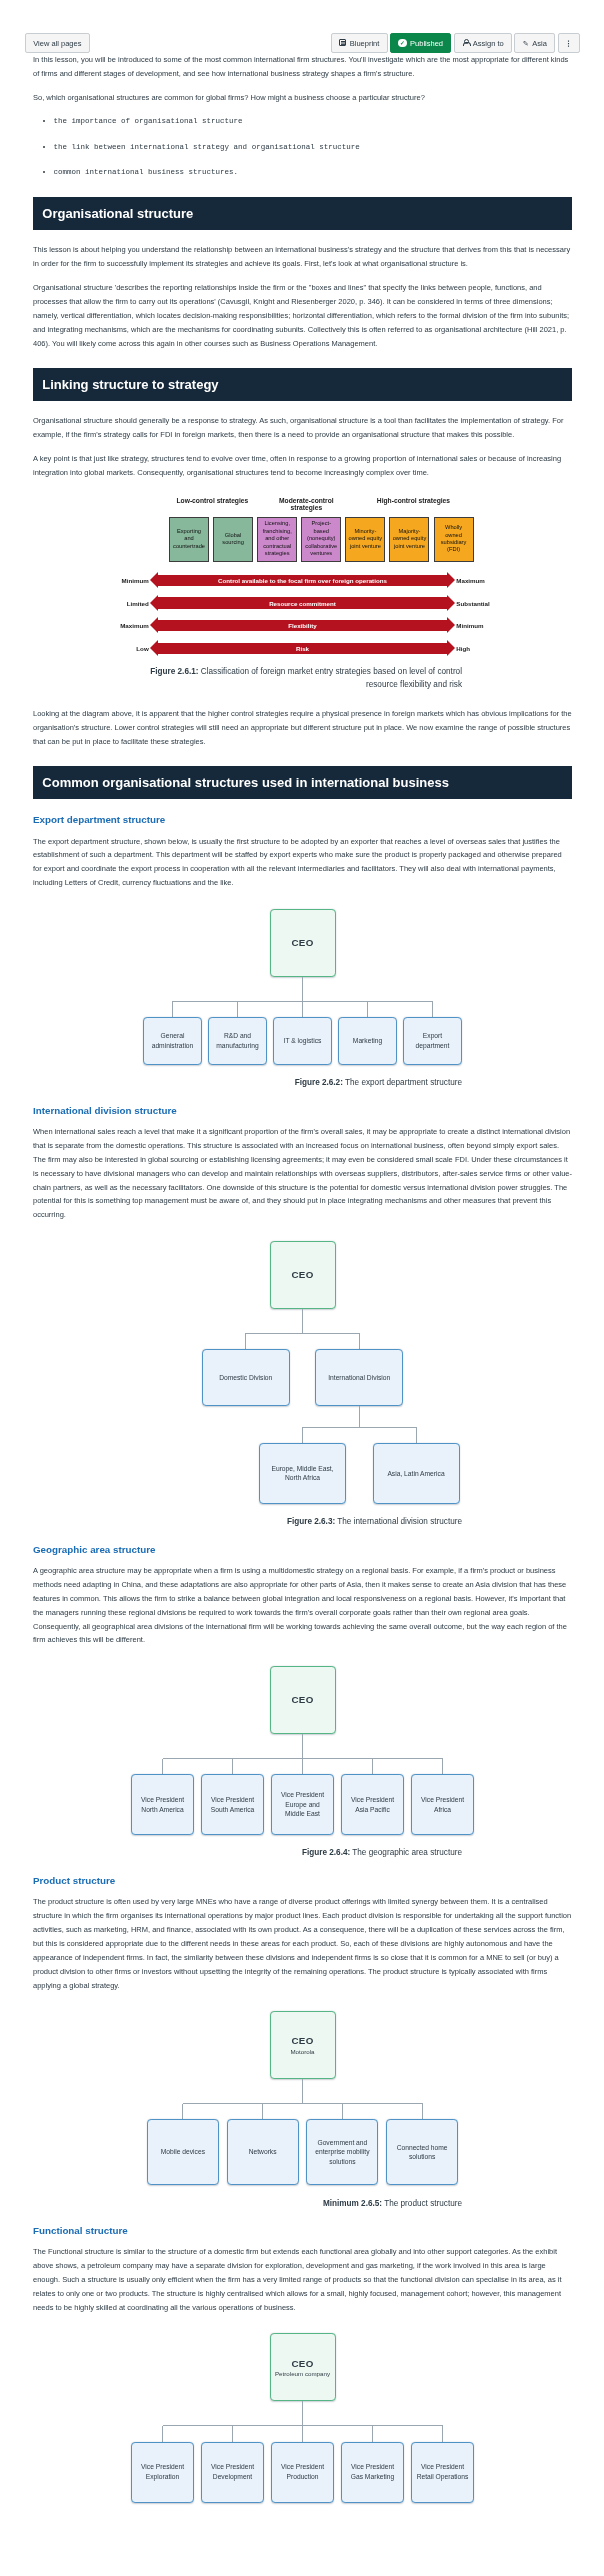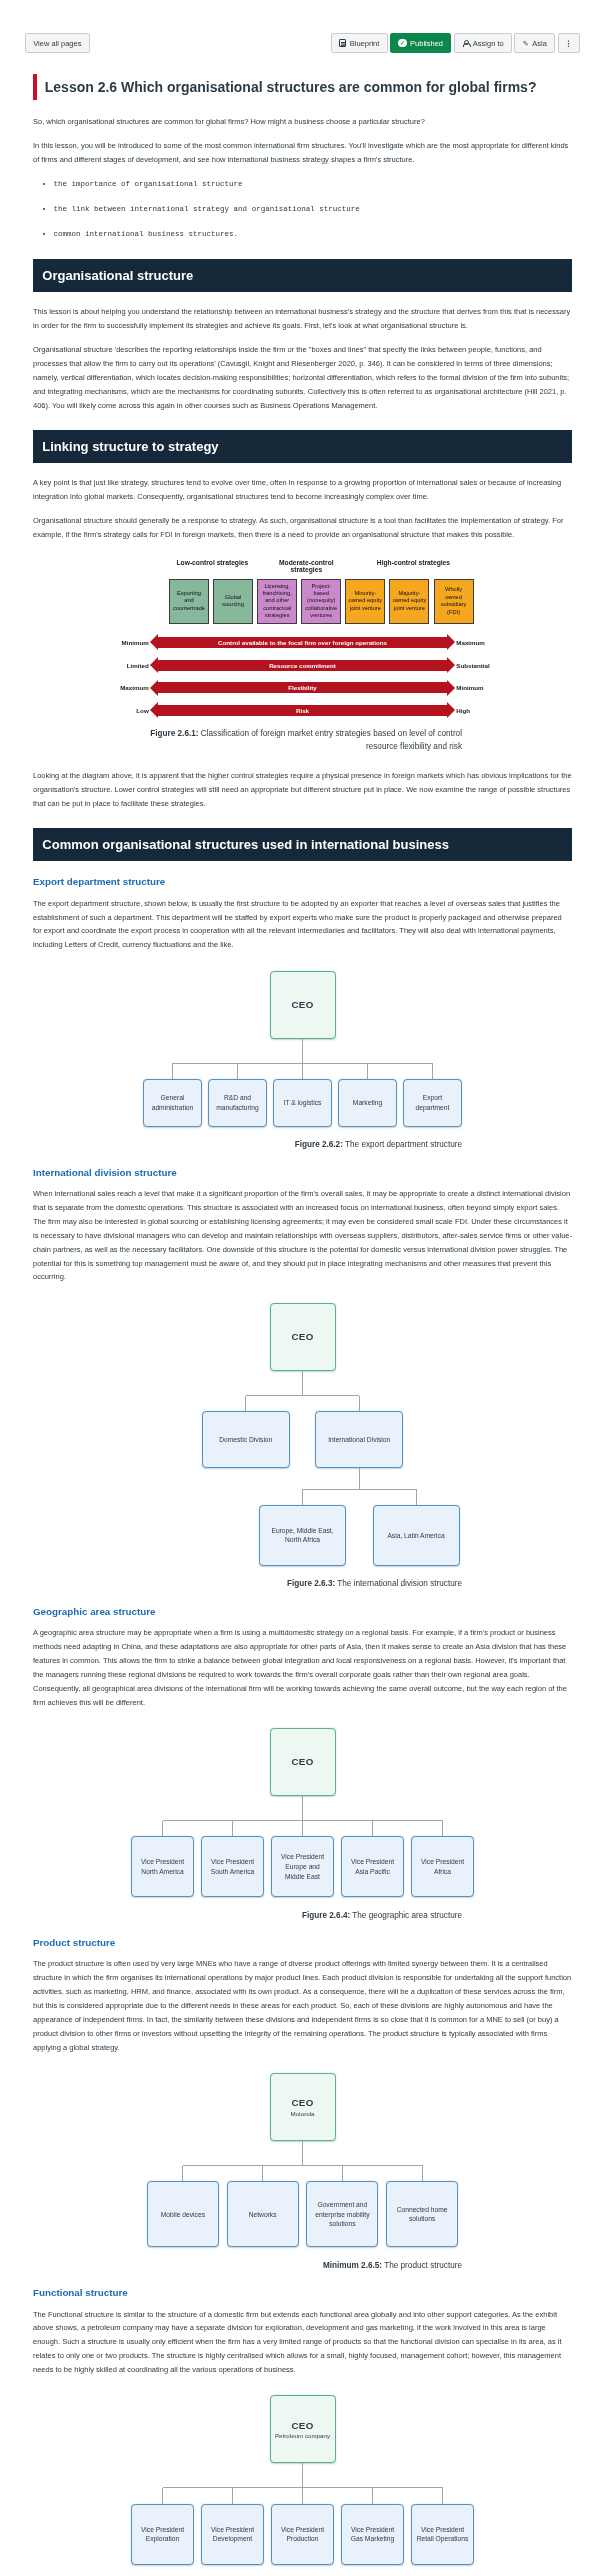--- a/index.html
+++ b/index.html
@@ -2,21 +2,21 @@
 <html style="font-size:8.2px"><head>
 <meta charset="utf-8">
 <style>
   * { box-sizing: border-box; margin: 0; padding: 0; }
   html,body { background:#ffffff; }
   body { width:605px; font-family:"Liberation Sans", sans-serif; color:#2d3b45; }
   .content { margin:0 33px; width:539px; }
 
   
   .toolbar { display:flex; justify-content:space-between; align-items:center; margin:33px 25px 0 25px; }
-  .btn { display:inline-flex; align-items:center; gap:3.6px; background:#f5f5f5; border:0.5px solid #c7cdd1;
+  .btn { display:inline-flex; gap:3.6px; background:#f5f5f5; border:0.5px solid #c7cdd1;
          border-radius:2.1px; padding:4.6px 7.2px; font-size:7.5px; color:#2d3b45; cursor:pointer; }
   .btn-group { display:flex; gap:2.6px; }
   .btn.published { background:#0b874b; border-color:#0b874b; color:#fff; }
   .check-circle { width:8.2px; height:8.2px; border-radius:50%; background:#fff; color:#0b874b;
                   display:inline-flex; align-items:center; justify-content:center; font-size:5.7px; font-weight:bold; }
   .bp-icon { width:6.7px; height:7.7px; border:0.8px solid #2d3b45; border-radius:1px; position:relative; }
   .bp-icon::after { content:""; position:absolute; left:1px; top:1.5px; width:3.1px; height:0.8px; background:#2d3b45; box-shadow:0 1.5px 0 #2d3b45, 0 3.1px 0 #2d3b45; }
   .person-icon { width:7.2px; height:7.2px; position:relative; }
   .person-icon::before { content:""; position:absolute; left:2.1px; top:0; width:3.1px; height:3.1px; border:0.8px solid #2d3b45; border-radius:50%; }
   .person-icon::after { content:""; position:absolute; left:0.5px; bottom:0; width:6.2px; height:3.1px; border:0.8px solid #2d3b45; border-bottom:none; border-radius:3.6px 3.6px 0 0; }
@@ -97,40 +97,36 @@
         <span>Asia</span>
       </button>
     <button class="btn kebab">
         <span>⋮</span>
       </button>
   </div>
 </div>
 
 <div class="content">
 
-  <div class="title-row">
-    <div class="title-accent"></div>
-    <h1>Lesson 2.6 Which organisational structures are common for global firms?</h1>
-  </div>
-
+
+  <p class="body">In this lesson, you will be introduced to some of the most common international firm structures. You'll investigate which are the most appropriate for different kinds of firms and different stages of development, and see how international business strategy shapes a firm's structure.</p>
   <p class="body">So, which organisational structures are common for global firms? How might a business choose a particular structure?</p>
-  <p class="body">In this lesson, you will be introduced to some of the most common international firm structures. You'll investigate which are the most appropriate for different kinds of firms and different stages of development, and see how international business strategy shapes a firm's structure.</p>
   <ul class="lesson-bullets">
     <li>the importance of organisational structure</li>
     <li>the link between international strategy and organisational structure</li>
     <li>common international business structures.</li>
   </ul>
 
   <div class="section-bar">Organisational structure</div>
   <p class="body">This lesson is about helping you understand the relationship between an international business's strategy and the structure that derives from this that is necessary in order for the firm to successfully implement its strategies and achieve its goals. First, let's look at what organisational structure is.</p>
   <p class="body">Organisational structure 'describes the reporting relationships inside the firm or the "boxes and lines" that specify the links between people, functions, and processes that allow the firm to carry out its operations' (Cavusgil, Knight and Riesenberger 2020, p. 346). It can be considered in terms of three dimensions; namely, vertical differentiation, which locates decision-making responsibilities; horizontal differentiation, which refers to the formal division of the firm into subunits; and integrating mechanisms, which are the mechanisms for coordinating subunits. Collectively this is often referred to as organisational architecture (Hill 2021, p. 406). You will likely come across this again in other courses such as Business Operations Management.</p>
 
   <div class="section-bar">Linking structure to strategy</div>
+  <p class="body">Organisational structure should generally be a response to strategy. As such, organisational structure is a tool than facilitates the implementation of strategy. For example, if the firm's strategy calls for FDI in foreign markets, then there is a need to provide an organisational structure that makes this possible.</p>
   <p class="body">A key point is that just like strategy, structures tend to evolve over time, often in response to a growing proportion of international sales or because of increasing integration into global markets. Consequently, organisational structures tend to become increasingly complex over time.</p>
-  <p class="body">Organisational structure should generally be a response to strategy. As such, organisational structure is a tool than facilitates the implementation of strategy. For example, if the firm's strategy calls for FDI in foreign markets, then there is a need to provide an organisational structure that makes this possible.</p>
 
   <div class="fig1">
     <div class="fig1-headers">
       <span class="h1w">Low-control strategies</span>
       <span class="h2w">Moderate-control strategies</span>
       <span class="h3w">High-control strategies</span>
     </div>
     <div class="fig1-boxes">
       <div class="sbox low">Exporting and countertrade</div>
       <div class="sbox low">Global sourcing</div>

